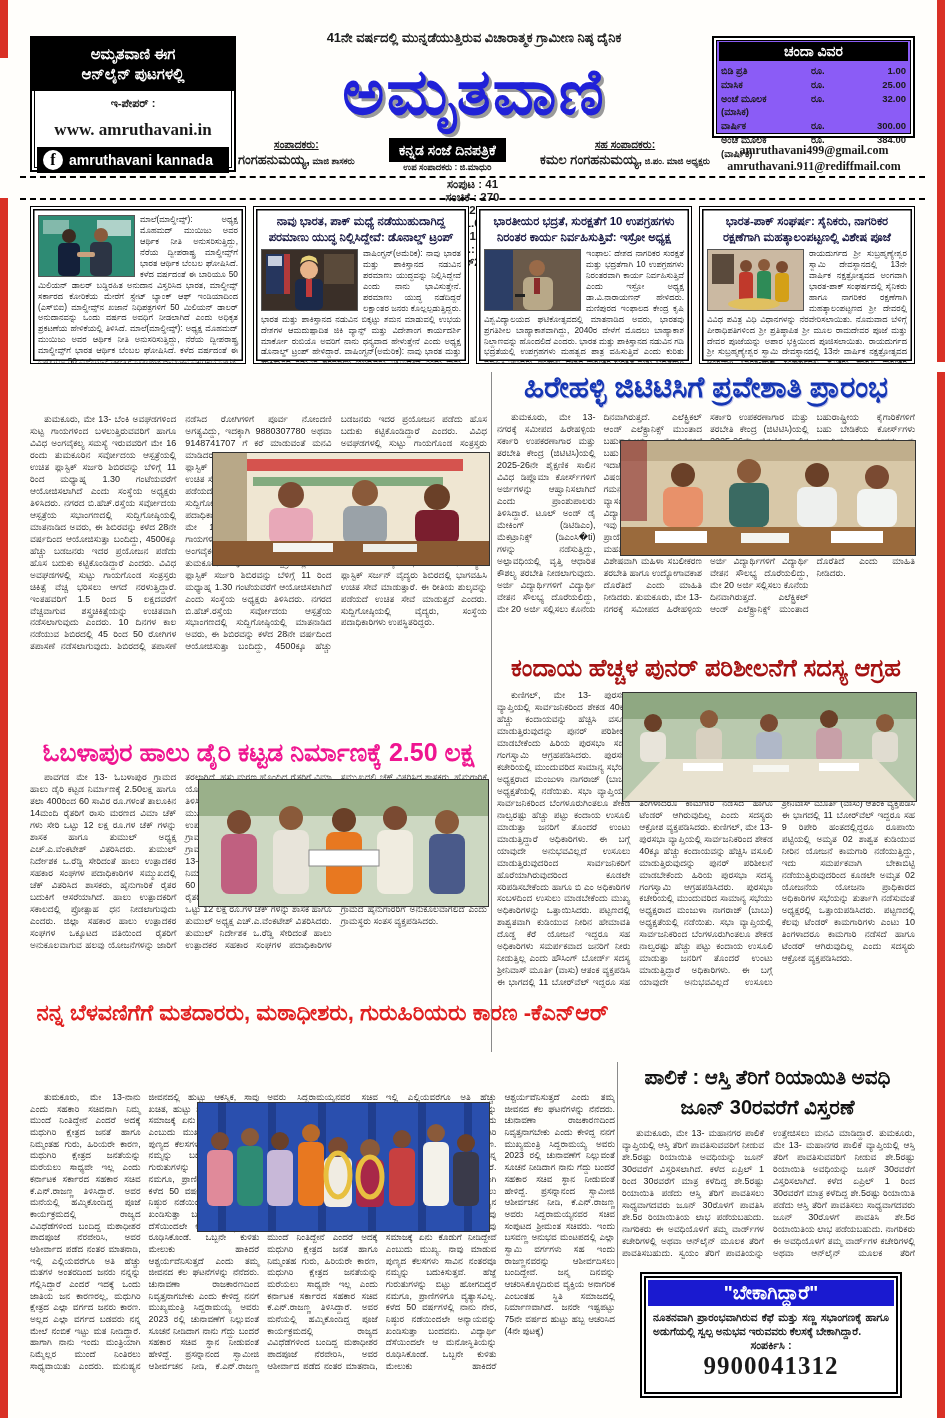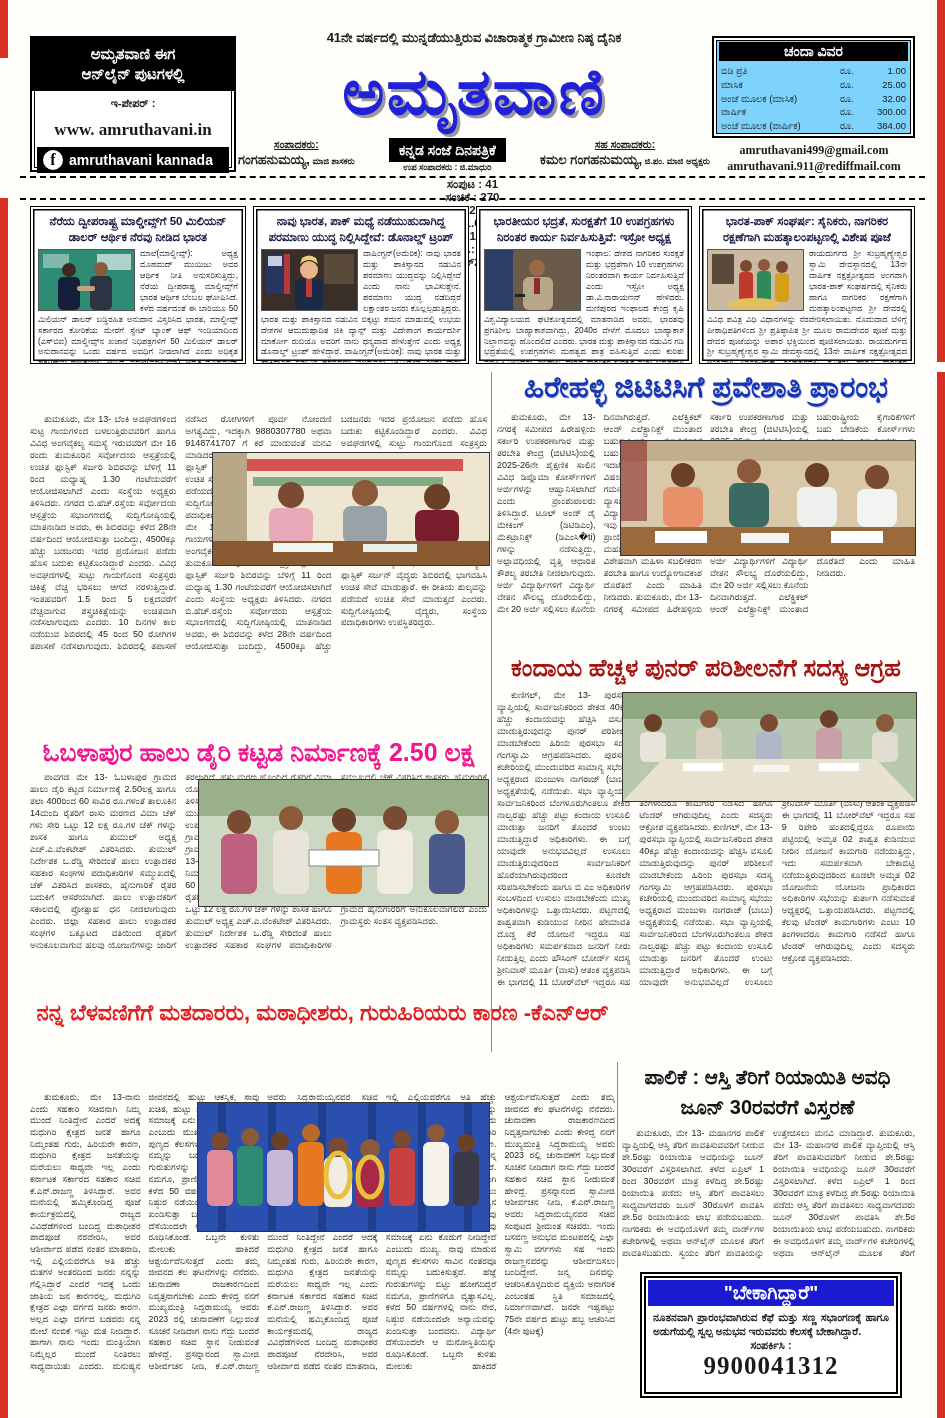--- a/index.html
+++ b/index.html
@@ -17,23 +17,23 @@
   .fb-text{font-weight:bold;font-size:14px;}
   .tagline{position:absolute;left:240px;top:30px;width:468px;text-align:center;font-weight:bold;font-size:13px;}
   .main-title{position:absolute;left:238px;top:46px;width:472px;text-align:center;font-size:64px;font-weight:bold;
               color:#2021d8;line-height:92px;text-shadow:3px 3px 0 #9a9a9a,-1px -1px 0 #fff,1px 1px 0 #fff;letter-spacing:2px;}
   .editors{position:absolute;left:238px;top:138px;width:472px;display:flex;justify-content:space-between;align-items:flex-start;}
   .ed-block{text-align:center;font-size:9px;line-height:1.3;}
   .ed-label{font-weight:bold;font-size:10.5px;text-decoration:underline;}
   .ed-name{font-weight:bold;font-size:13px;}
   .ed-small{font-size:8.5px;font-weight:bold;}
   .badge{background:#000;color:#fff;font-weight:bold;font-size:14px;padding:3px 10px;display:inline-block;}
-  .sub-box{position:absolute;left:712px;top:36px;width:203px;height:102px;border:2px solid #000;box-shadow:0 0 0 2px #fff inset,0 0 0 3px #000 inset;background:#7dd3fc;padding:3px;box-sizing:border-box;}
+  .sub-box{position:absolute;left:712px;top:36px;width:203px;height:102px;border:2px solid #000;box-shadow:0 0 0 2px #fff inset,0 0 0 3px #000 inset;background:#8b5cf6;padding:3px;box-sizing:border-box;}
   .sub-title{background:#000;color:#fff;font-weight:bold;font-size:14px;text-align:center;padding:1px 0;margin:1px 2px 3px 2px;}
-  .sub-row{display:flex;font-size:9.5px;font-weight:normal;line-height:1.45;padding:0 4px;}
+  .sub-row{display:flex;font-size:9.5px;font-weight:bold;line-height:1.45;padding:0 4px;gap:29px;}
   .sub-label{flex:1;}
   .sub-cur{width:24px;}
   .sub-val{width:42px;text-align:right;}
   .emails{position:absolute;left:700px;top:142px;width:228px;text-align:center;font-weight:bold;font-size:12px;
           font-family:"Liberation Serif",serif;line-height:1.35;}
   .infoline{position:absolute;left:20px;top:176px;width:905px;height:24px;border-top:2px dashed #000;border-bottom:2px dashed #000;
             display:flex;justify-content:space-between;align-items:center;font-weight:bold;font-size:11.5px;padding:0 6px;box-sizing:border-box;flex-direction:column;}
   
   .tbox{position:absolute;top:206px;width:216px;height:158px;border:1px solid #000;box-shadow:0 0 0 2px #fff inset,0 0 0 3.5px #000 inset;
         background:#fff;padding:7px 7px 4px 7px;box-sizing:border-box;overflow:hidden;}
@@ -147,21 +147,20 @@
     <span>ಸಂಪುಟ : 41</span>
     <span>ಸಂಚಿಕೆ : 270</span>
     <span>ದಿನಾಂಕ : 13-05-2025, ಮಂಗಳವಾರ</span>
     <span>ಬೆಲೆ : 1.00 ರೂ.</span>
     <span>ದೂ. ಸಂ.: 0816-2275777</span>
     <span>ಆರ್.ಎನ್.ಐ.: 69625/84</span>
     <span>ಪಿ.ನಂ.: ಎಲ್2/ಟಿಎಂಆರ್/ ಎಲ್2 ಆರ್ಎನ್ಪಿ-442/2024-2026</span>
   </div>
 
   <div class="tbox" style="left:30px;">
-    <div class="tbox-h">ನೆರೆಯ ದ್ವೀಪರಾಷ್ಟ್ರ ಮಾಲ್ಡೀವ್ಸ್‌ಗೆ 50 ಮಿಲಿಯನ್ ಡಾಲರ್ ಆರ್ಥಿಕ ನೆರವು ನೀಡಿದ ಭಾರತ</div>
     <div class="tbox-photo" style="position:relative;border:1px solid #555;">
       <svg viewBox="0 0 95 60" preserveAspectRatio="none">
         <rect width="95" height="60" fill="#2e8b74"></rect>
           <rect x="58" y="4" width="34" height="16" fill="#cfe3de" opacity=".8"></rect>
         <rect x="4" y="4" width="26" height="14" fill="#bcd8d0" opacity=".6"></rect>
         <circle cx="30" cy="20" r="7" fill="#3c2a20"></circle>
           <rect x="19" y="27" width="22" height="33" rx="5" fill="#14203a"></rect>
         <circle cx="62" cy="19" r="7" fill="#8a5a3c"></circle>
           <rect x="51" y="26" width="22" height="34" rx="5" fill="#2c3444"></rect>
         <rect x="38" y="36" width="18" height="5" rx="2" fill="#c9a17e"></rect>

